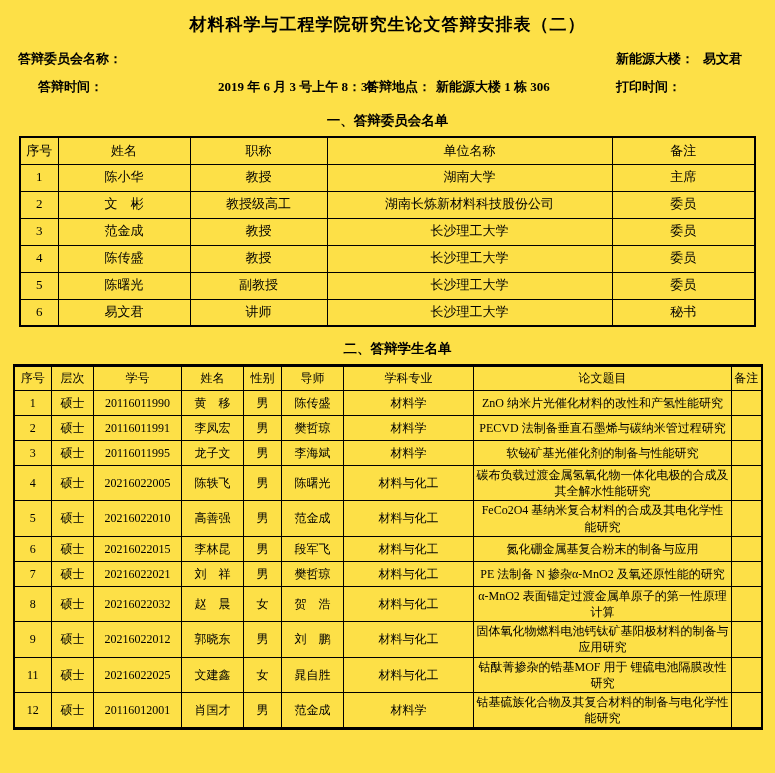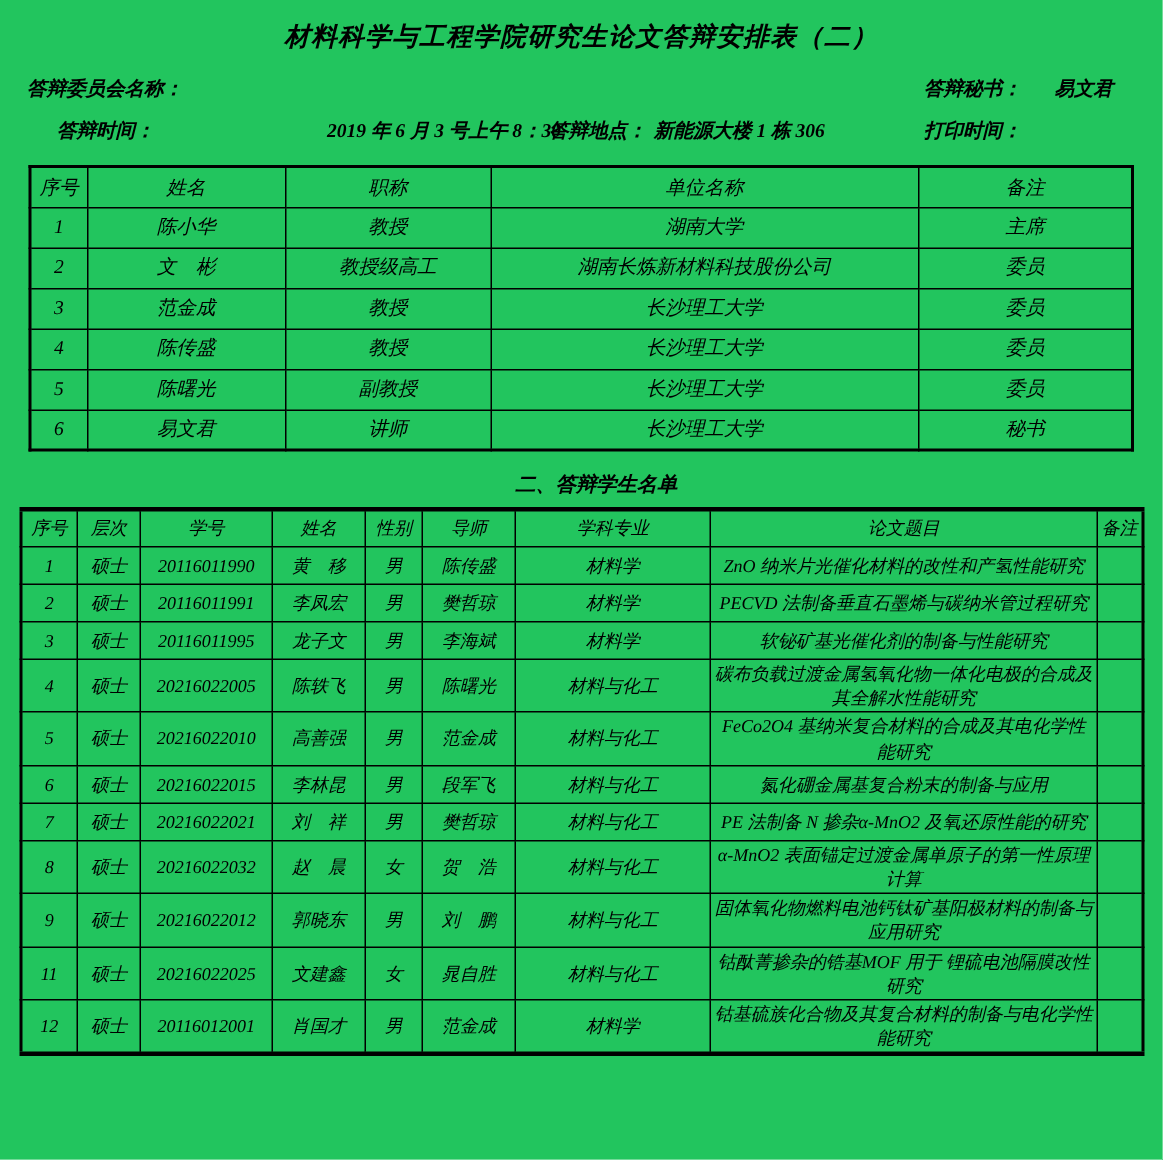--- a/index.html
+++ b/index.html
@@ -4,21 +4,21 @@
 <style>
   * { margin: 0; padding: 0; box-sizing: border-box; }
   html, body { background: #ffffff; }
   body {
     width: 775px;
     height: 773px;
     overflow: hidden;
     color: #000;
     font-family: "Liberation Serif", "DejaVu Serif", serif;
   }
-  .page { width: 775px; height: 773px; background: #22c55e; font-style: italic; }
+  .page { width: 775px; height: 773px; background: #fde047; }
 
   .title {
     padding-top: 13px;
     text-align: center;
     font-size: 17px;
     font-weight: bold;
     letter-spacing: 1px;
   }
 
   .meta {
@@ -73,30 +73,31 @@
 </style>
 </head>
 <body>
 
 <div class="page">
 
   <div class="title">材料科学与工程学院研究生论文答辩安排表（二）</div>
 
   <div class="meta">
     <span style="left:18px;  top:0">答辩委员会名称：</span>
-    <span style="left:616px; top:0">答辩秘书：</span>
+    <span style="left:616px; top:0">新能源大楼：</span>
     <span style="left:703px; top:0">易文君</span>
     <span style="left:38px;  top:28px">答辩时间：</span>
     <span style="left:218px; top:28px">2019 年 6 月 3 号上午 8：30</span>
     <span style="left:366px; top:28px">答辩地点：</span>
     <span style="left:436px; top:28px">新能源大楼 1 栋 306</span>
     <span style="left:616px; top:28px">打印时间：</span>
     <span style="left:703px; top:28px"></span>
   </div>
 
+  <div class="section-heading">一、答辩委员会名单</div>
 
   <table id="committee-table">
     <colgroup>
       <col style="width:38px">
         <col style="width:132px">
         <col style="width:137px">
         <col style="width:285px">
         <col style="width:143px">
     </colgroup>
     <thead>

